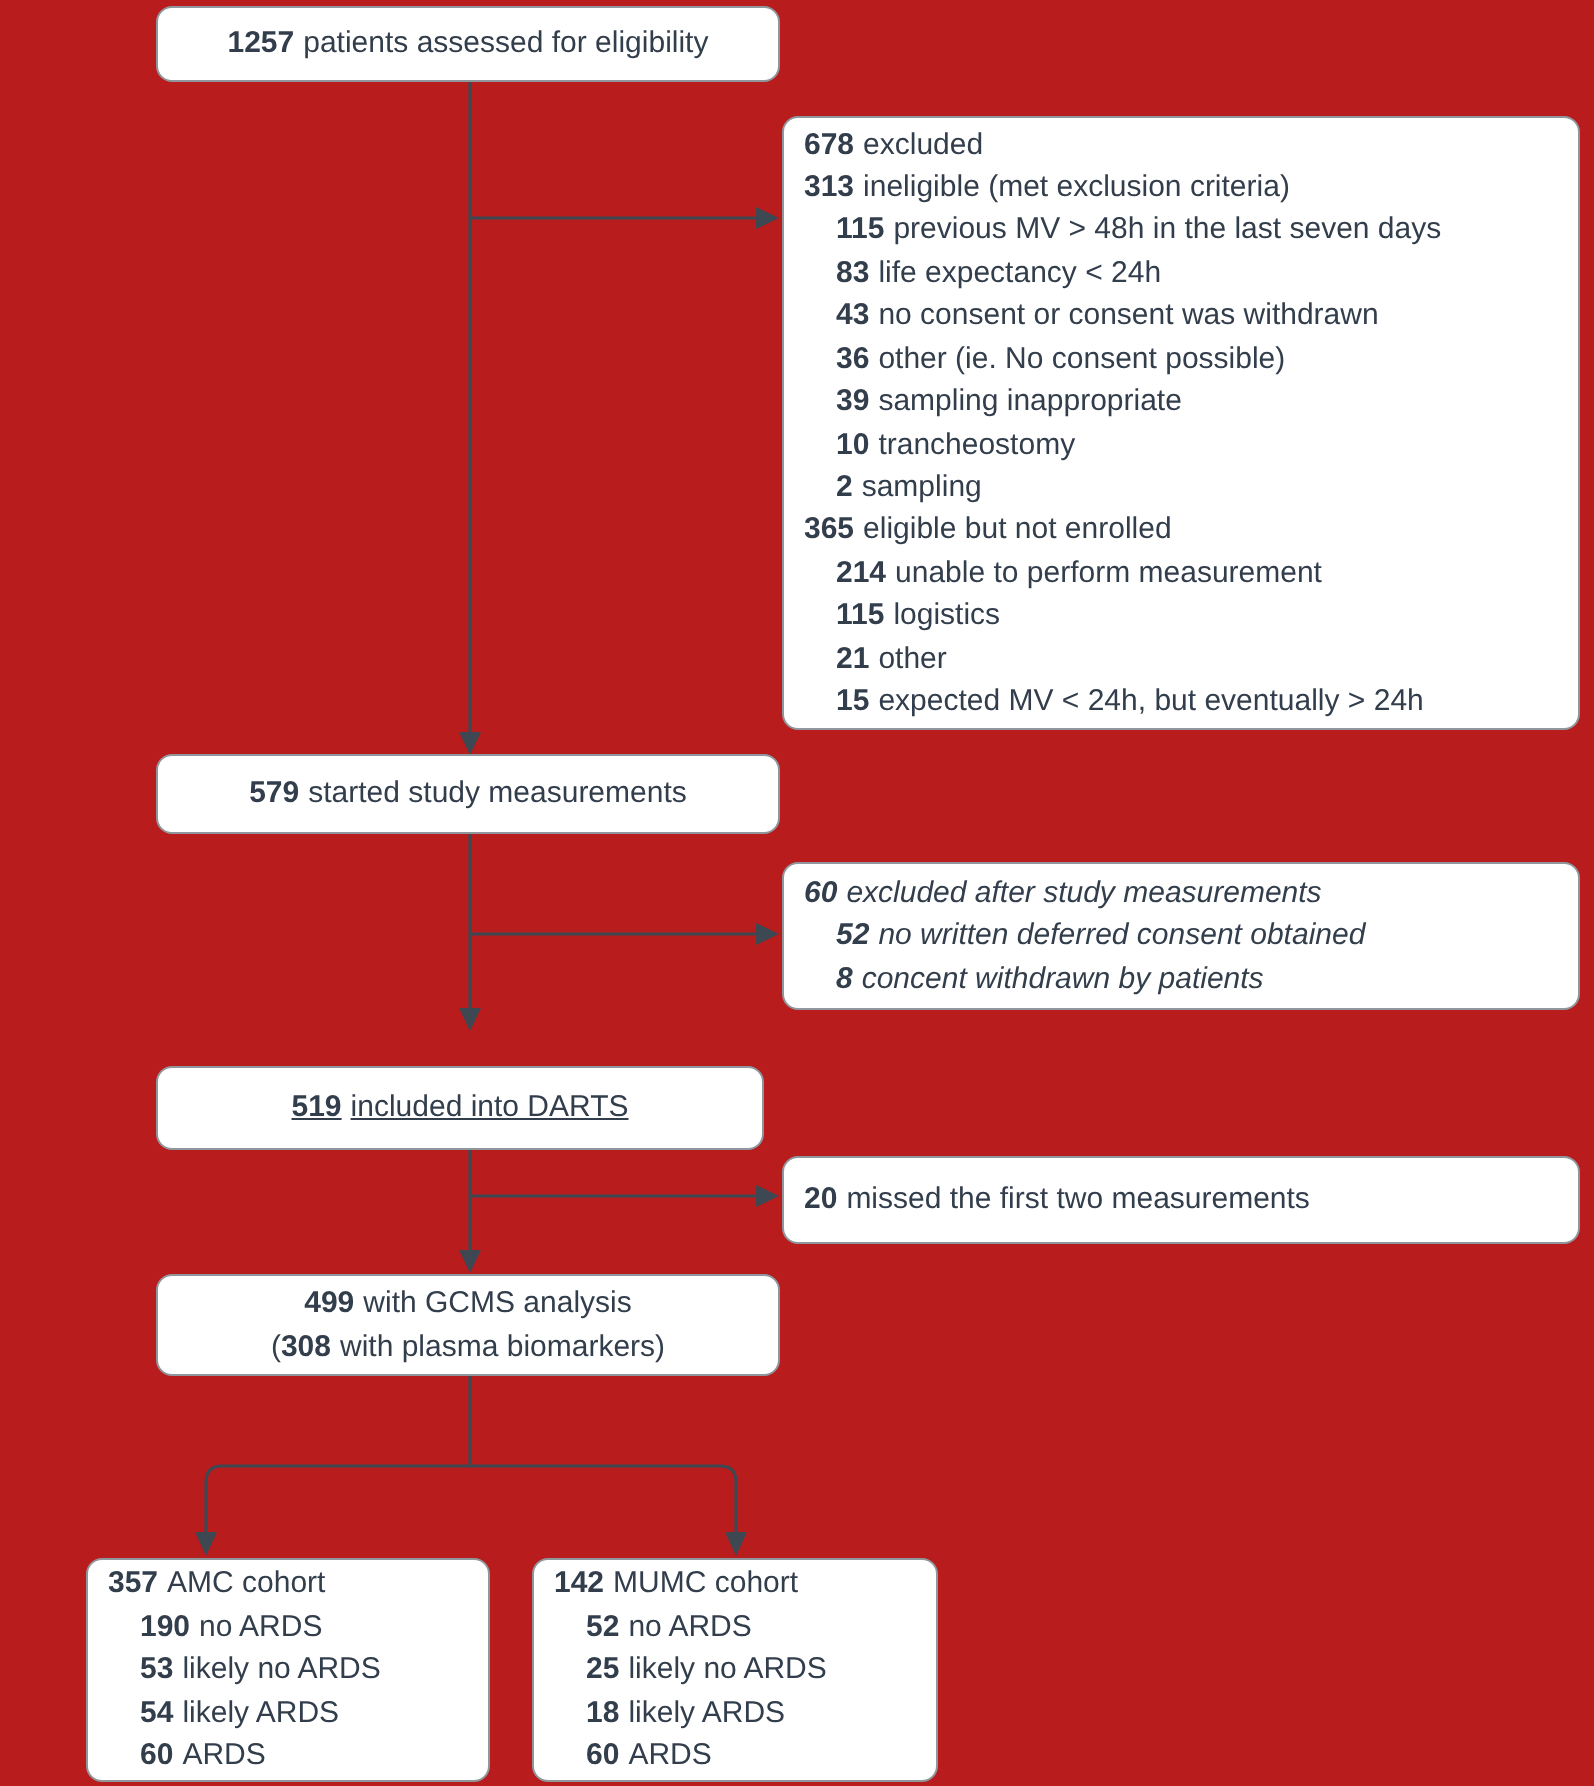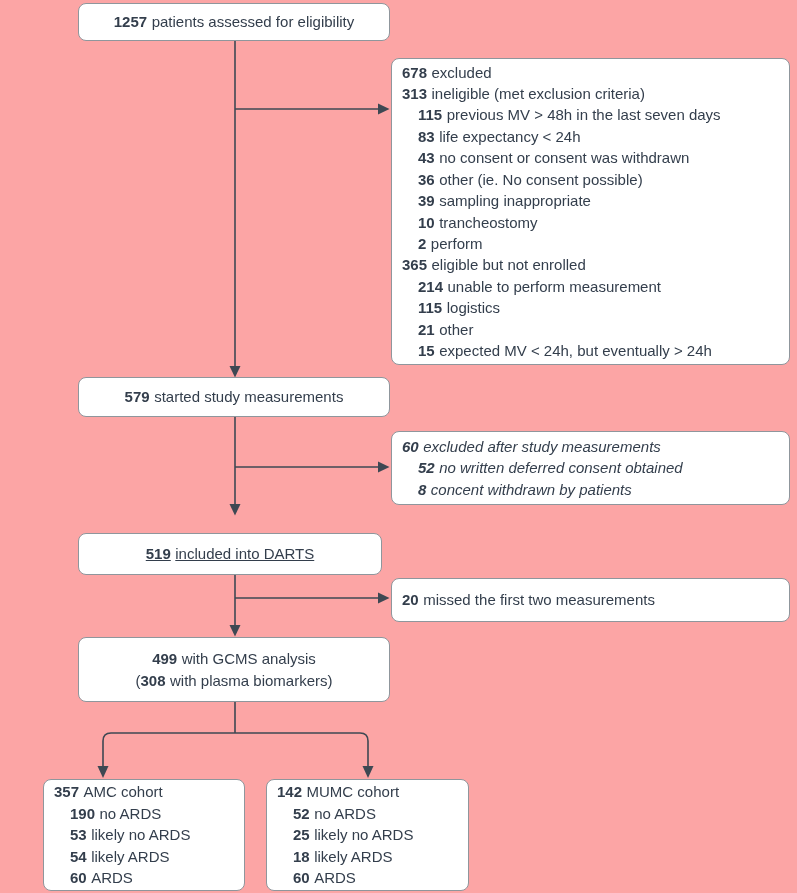--- a/index.html
+++ b/index.html
@@ -8,21 +8,21 @@
     --border-color: #8f969c;
     --box-bg: #ffffff;
   }
   * { box-sizing: border-box; margin: 0; padding: 0; }
   html, body { background: #ffffff; }
   body { font-family: "Liberation Sans", sans-serif; }
   #canvas {
     position: relative;
     width: 797px;
     height: 893px;
-    background: #fca5a5;
+    background: #b91c1c;
     overflow: hidden;
   }
   #connectors {
     position: absolute;
     left: 0; top: 0;
     width: 797px; height: 893px;
     z-index: 0;
   }
   .conn { stroke: var(--line-color); stroke-width: 1.6; fill: none; }
   .head { fill: var(--line-color); stroke: none; }
@@ -100,21 +100,21 @@
       <div class="row indent"><span class="pre"></span><b>83</b><span class="txt">life expectancy &lt; 24h</span></div>
 
       <div class="row indent"><span class="pre"></span><b>43</b><span class="txt">no consent or consent was withdrawn</span></div>
 
       <div class="row indent"><span class="pre"></span><b>36</b><span class="txt">other (ie. No consent possible)</span></div>
 
       <div class="row indent"><span class="pre"></span><b>39</b><span class="txt">sampling inappropriate</span></div>
 
       <div class="row indent"><span class="pre"></span><b>10</b><span class="txt">trancheostomy</span></div>
 
-      <div class="row indent"><span class="pre"></span><b>2</b><span class="txt">perform</span></div>
+      <div class="row indent"><span class="pre"></span><b>2</b><span class="txt">sampling</span></div>
 
       <div class="row"><span class="pre"></span><b>365</b><span class="txt">eligible but not enrolled</span></div>
 
       <div class="row indent"><span class="pre"></span><b>214</b><span class="txt">unable to perform measurement</span></div>
 
       <div class="row indent"><span class="pre"></span><b>115</b><span class="txt">logistics</span></div>
 
       <div class="row indent"><span class="pre"></span><b>21</b><span class="txt">other</span></div>
 
       <div class="row indent"><span class="pre"></span><b>15</b><span class="txt">expected MV &lt; 24h, but eventually &gt; 24h</span></div>
@@ -137,21 +137,21 @@
   <div class="box center" style="left:78px; top:533px; width:304px; height:42px;text-decoration:underline;">
 
       <div class="row"><span class="pre"></span><b>519</b><span class="txt">included into DARTS</span></div>
     </div>
 
   <div class="box list" style="left:391px; top:578px; width:399px; height:44px;">
 
       <div class="row"><span class="pre"></span><b>20</b><span class="txt">missed the first two measurements</span></div>
     </div>
 
-  <div class="box center" style="left:78px; top:637px; width:312px; height:65px;">
+  <div class="box center" style="left:78px; top:637px; width:312px; height:51px;">
 
       <div class="row"><span class="pre"></span><b>499</b><span class="txt">with GCMS analysis</span></div>
 
       <div class="row"><span class="pre">(</span><b>308</b><span class="txt">with plasma biomarkers)</span></div>
     </div>
 
   <div class="box list" style="left:3px; top:779px; width:202px; height:112px;margin-left:40px;">
 
       <div class="row"><span class="pre"></span><b>357</b><span class="txt">AMC cohort</span></div>
 

